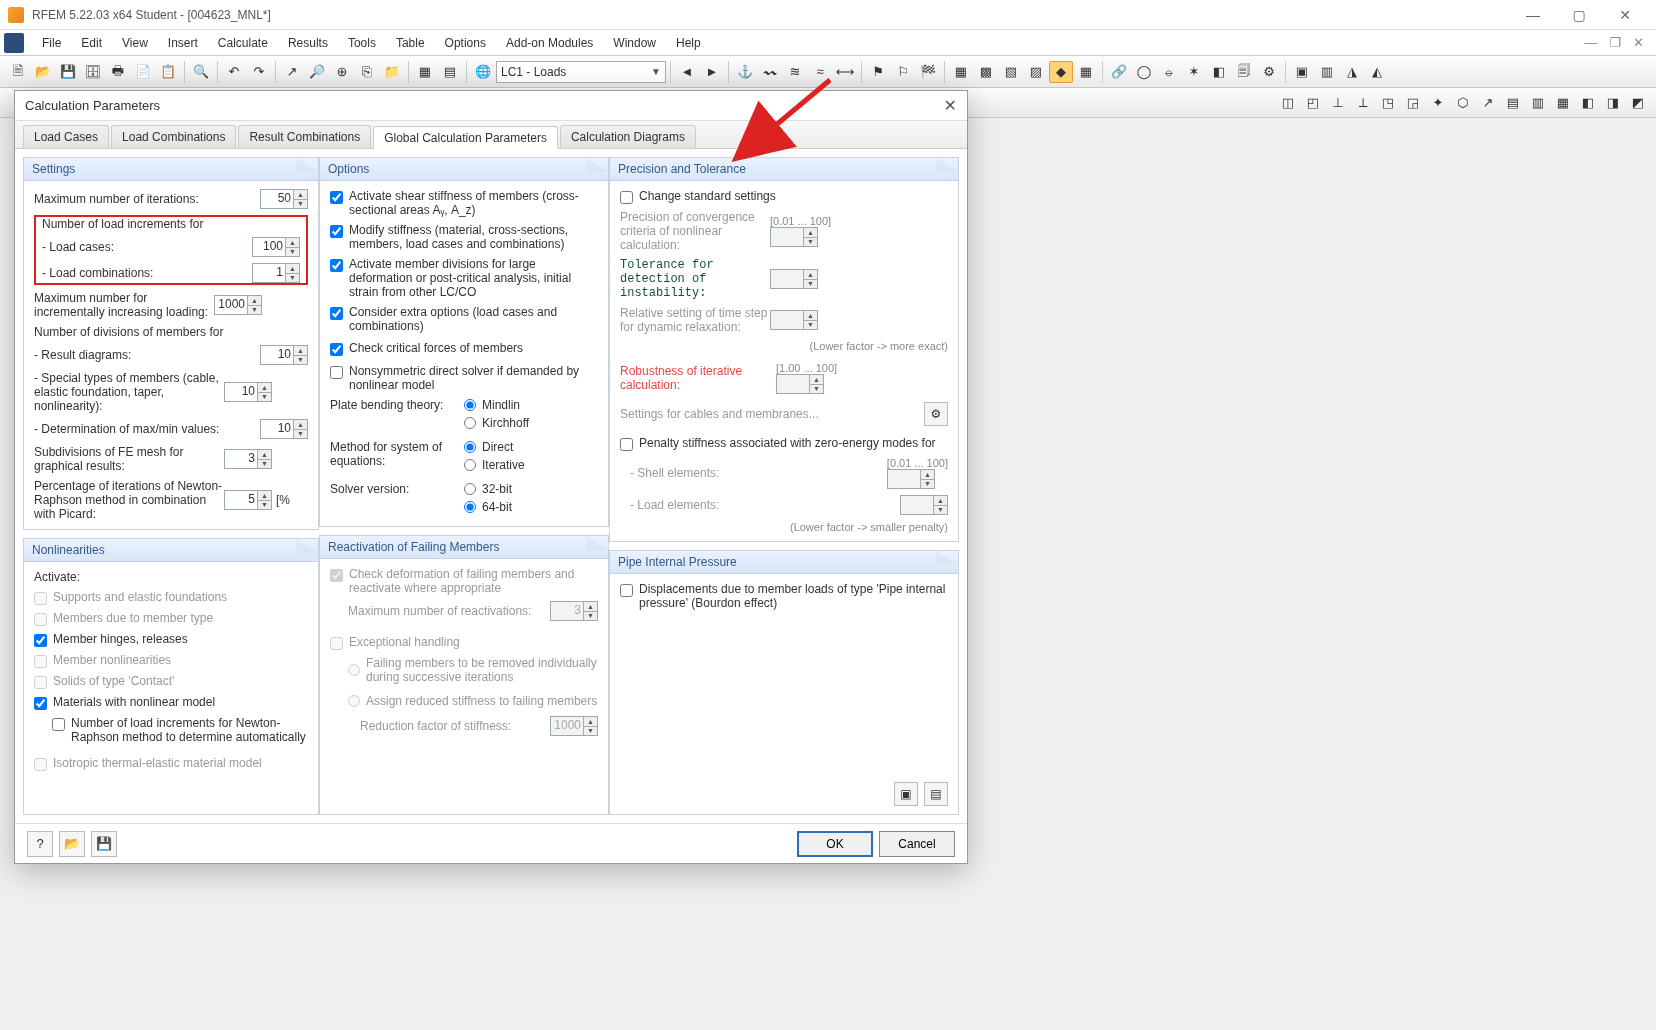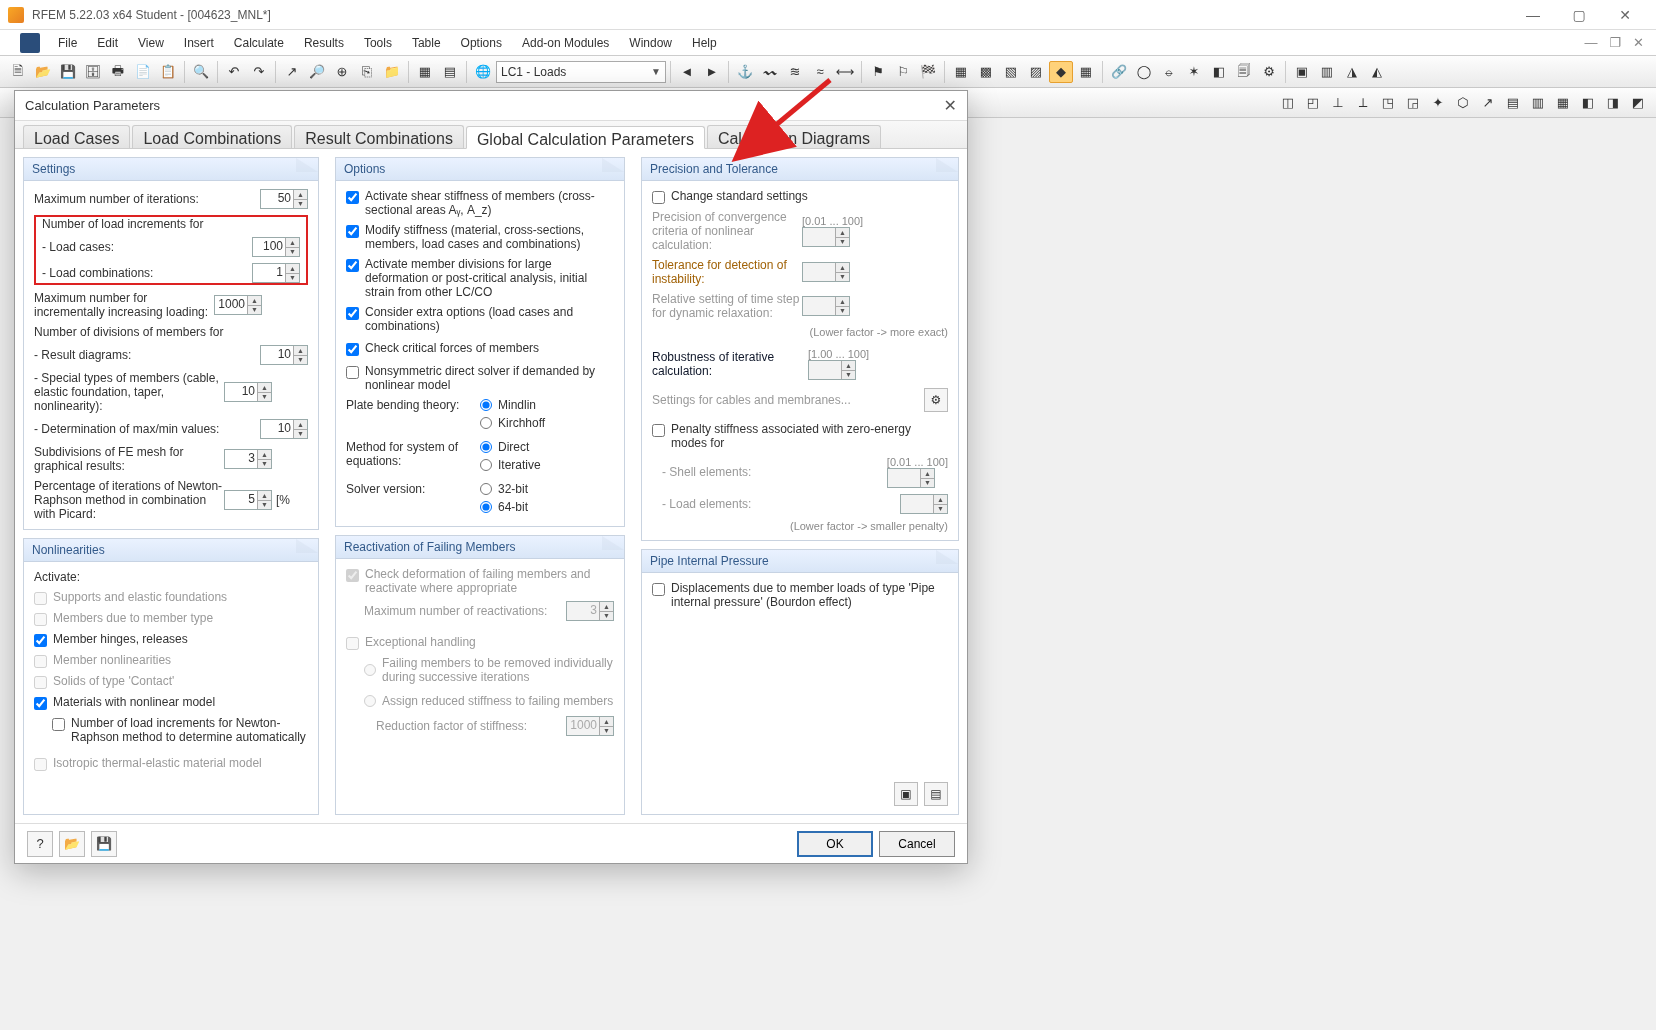--- a/index.html
+++ b/index.html
@@ -36,21 +36,21 @@
   color: #666; font-size: 14px;
 }
 
 
 .menubar {
   height: 26px;
   background: #fff;
   border-bottom: 1px solid #ccc;
   display: flex;
   align-items: center;
-  padding-left: 20px;
+  padding-left: 4px;
 }
 .menubar .mdiicon {
   width: 20px; height: 20px;
   background: #2a4d7a;
   margin-right: 8px;
   border-radius: 2px;
 }
 .menubar .mitem {
   padding: 4px 10px;
   cursor: default;
@@ -112,32 +112,32 @@
   background: linear-gradient(#f8f8f8,#ededed);
   padding: 4px 8px 0 8px;
   gap: 2px;
 }
 .tab {
   padding: 4px 10px 6px 10px;
   background: linear-gradient(#f0f0f0,#e3e3e3);
   border: 1px solid #ccc;
   border-bottom: none;
   border-radius: 3px 3px 0 0;
-  font-size: 16px;
+  font-size: 12px;
   color:#333;
 }
 .tab.active {
   background: #fff;
   position: relative;
   top: 1px;
   border-bottom: 1px solid #fff;
 }
 
 .dlgbody {
-  flex:1; display:flex; gap: 16px;
+  flex:1; display:flex; gap: 0;
   padding: 8px;
 }
 .col { display:flex; flex-direction:column; gap:8px; }
 .col1 { width: 296px; }
 .col2 { width: 290px; }
 .col3 { flex:1; }
 
 .group {
   border: 1px solid #c9d3e0;
   background: #fff;
@@ -590,40 +590,40 @@
               <span class="rangehint">[0.01 ... 100]</span>
               <div class="spin disabled">
                   <div class="sbtns">
                     <span>▲</span>
                     <span>▼</span>
                   </div>
                 </div>
             </div>
           </div>
           <div class="row">
-            <label style="color:#a16207; max-width:150px;">Tolerance for detection of instability:</label>
+            <label style="color:#14532d; max-width:150px;font-family:Liberation Mono, monospace;">Tolerance for detection of instability:</label>
             <div class="spin disabled">
                 <div class="sbtns">
                   <span>▲</span>
                   <span>▼</span>
                 </div>
               </div>
           </div>
           <div class="row">
             <label style="color:#9a9a9a; max-width:150px;">Relative setting of time step for dynamic relaxation:</label>
             <div class="spin disabled">
                 <div class="sbtns">
                   <span>▲</span>
                   <span>▼</span>
                 </div>
               </div>
           </div>
           <div class="smallnote">(Lower factor -&gt; more exact)</div>
           <div class="row" style="margin-top:10px;">
-            <label style="color:#0f172a; max-width:150px;">Robustness of iterative calculation:</label>
+            <label style="color:#ef4444; max-width:150px;">Robustness of iterative calculation:</label>
             <div style="display:flex;flex-direction:column;align-items:flex-start;padding-left:6px;">
               <span class="rangehint">[1.00 ... 100]</span>
               <div class="spin disabled">
                   <div class="sbtns">
                     <span>▲</span>
                     <span>▼</span>
                   </div>
                 </div>
             </div>
           </div>

